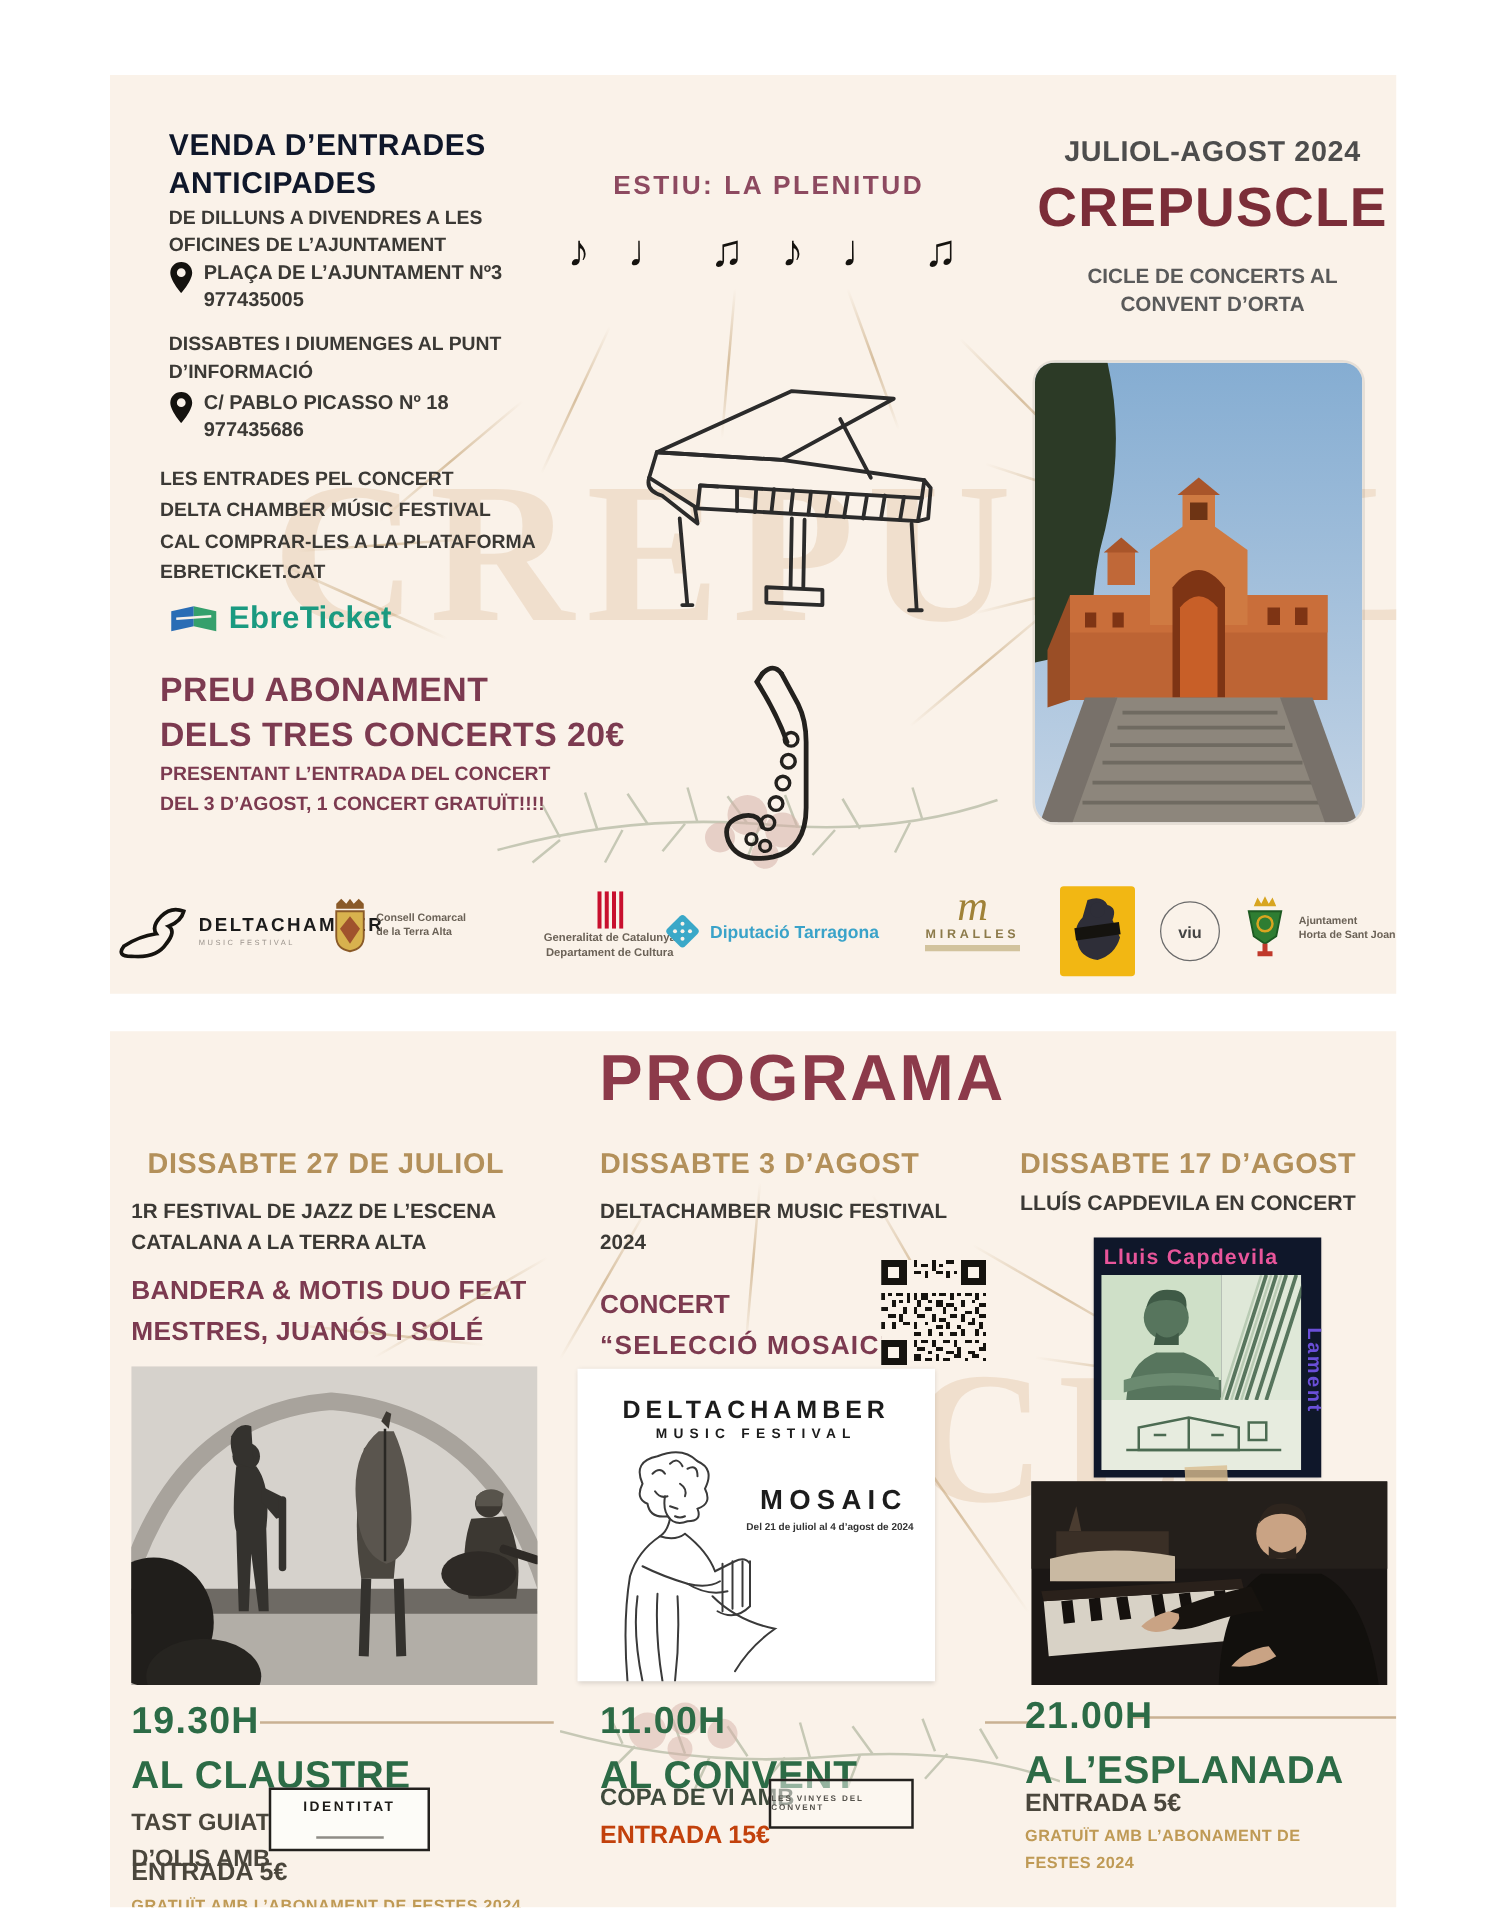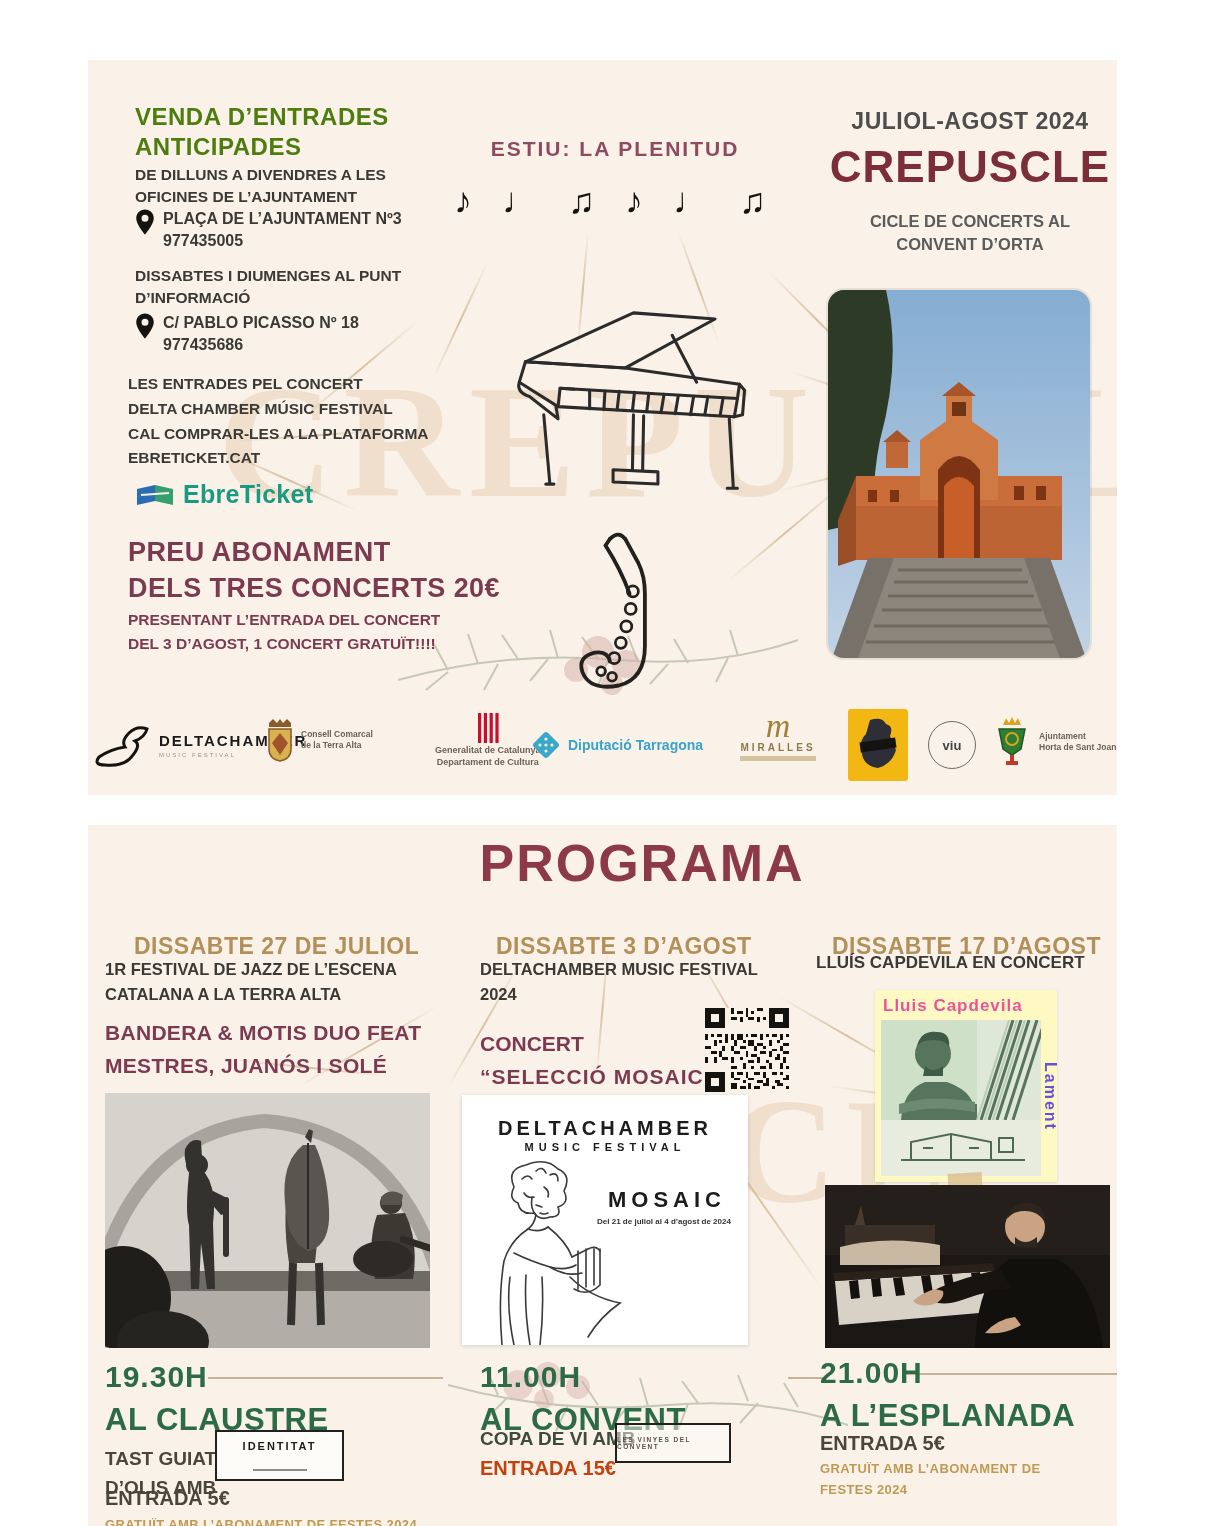--- a/index.html
+++ b/index.html
@@ -2,21 +2,21 @@
 <html><head>
 <meta charset="utf-8">
 <style>
   html,body{margin:0;padding:0;background:#ffffff;}
   body{width:1205px;height:1526px;position:relative;font-family:"Liberation Sans",sans-serif;overflow:hidden;}
   .panel{position:absolute;left:88px;width:1029px;background:#faf2e9;overflow:hidden;}
   .p1{top:60px;height:735px;}
   .p2{top:825px;height:701px;}
   .abs{position:absolute;}
   .pre{white-space:pre-line;}
-  .gold{color:#4d7c0f;font-weight:800;}
+  .gold{color:#0f172a;font-weight:800;}
   .dark{color:#3b3935;font-weight:700;}
   .maroon{color:#7c3a50;font-weight:800;}
   .green{color:#2c6b46;font-weight:800;}
   .wm{position:absolute;font-family:"Liberation Serif",serif;color:#cf9f6e;opacity:.22;font-weight:700;letter-spacing:10px;white-space:nowrap;pointer-events:none;}
   .ray{position:absolute;height:2px;background:linear-gradient(to right,rgba(187,150,98,0),rgba(187,150,98,.55),rgba(187,150,98,0));transform-origin:left center;}
   .divline{position:absolute;height:2px;background:#c9b193;}
   
   .p1-tt{left:47px;top:42px;font-size:24px;line-height:1.25;margin:0;letter-spacing:.5px;}
   .p1-wd{left:47px;top:104px;font-size:15.5px;line-height:1.45;margin:0;}
   .loc{display:flex;gap:8px;align-items:flex-start;}
@@ -52,38 +52,38 @@
   .lg-mir{left:652px;top:6px;flex-direction:column;gap:0;align-items:center;}
   .lg-mir .m{font-family:"Liberation Serif",serif;font-style:italic;font-size:34px;color:#a08238;line-height:.9;}
   .lg-mir .name{font-size:10px;letter-spacing:3px;color:#8c7a4a;font-weight:700;}
   .lg-mir .bar{width:76px;height:5px;background:#b7a36b;margin-top:3px;opacity:.6;}
   .lg-groc{left:760px;top:4px;width:60px;height:72px;background:#f2b713;border-radius:3px;justify-content:center;}
   .lg-viu{left:840px;top:16px;width:46px;height:46px;border:1.5px solid #6b6b6b;border-radius:50%;justify-content:center;}
   .lg-viu .name{font-size:13px;font-weight:800;color:#444;}
   .lg-horta{left:903px;top:10px;}
   
   .p2-title{left:554px;top:8px;transform:translateX(-50%);font-size:52px;color:#8c3a4a;font-weight:800;margin:0;letter-spacing:2px;}
-  .p2 .date{font-size:23px;color:#b3905a;font-weight:800;letter-spacing:.5px;margin:16px;}
+  .p2 .date{font-size:23px;color:#b3905a;font-weight:800;letter-spacing:.5px;margin:0;}
   .p2-d1{left:30px;top:92px;}
   .p2-d2{left:392px;top:92px;}
   .p2-d3{left:728px;top:92px;}
   .p2-f1{left:17px;top:132px;font-size:16.5px;line-height:1.5;margin:0;}
   .p2-a1{left:17px;top:192px;font-size:21px;line-height:1.55;margin:0;letter-spacing:.3px;}
   .p2-f2{left:392px;top:132px;font-size:16.5px;line-height:1.5;margin:0;}
   .p2-c1{left:392px;top:207px;font-size:21px;margin:0;}
   .p2-c2{left:392px;top:240px;font-size:21px;margin:0;letter-spacing:1px;}
   .p2-qr{left:617px;top:183px;width:84px;height:84px;}
   .p2-f3{left:728px;top:128px;font-size:17px;margin:0;}
   .p2-photo1{left:17px;top:268px;width:325px;height:255px;}
   .p2-poster{left:374px;top:270px;width:286px;height:250px;background:#ffffff;box-shadow:0 1px 4px rgba(0,0,0,.15);}
   .poster-l1{position:absolute;left:0;top:22px;width:100%;text-align:center;font-size:20px;font-weight:800;color:#1c1c1c;letter-spacing:4px;}
   .poster-l2{position:absolute;left:0;top:46px;width:100%;text-align:center;font-size:11px;font-weight:800;color:#1c1c1c;letter-spacing:5px;}
   .poster-l3{position:absolute;left:130px;top:92px;width:150px;text-align:center;font-size:22px;font-weight:800;color:#1c1c1c;letter-spacing:5px;}
   .poster-l4{position:absolute;left:122px;top:122px;width:160px;text-align:center;font-size:8px;font-weight:700;color:#333;}
-  .p2-album{left:787px;top:165px;width:182px;height:192px;background:#fef9c3;box-shadow:0 1px 3px rgba(0,0,0,.12);overflow:hidden;}
+  .p2-album{left:787px;top:165px;width:182px;height:192px;background:#0f172a;box-shadow:0 1px 3px rgba(0,0,0,.12);overflow:hidden;}
   .album-title{position:absolute;left:8px;top:6px;font-size:17px;font-weight:800;color:#e8559a;letter-spacing:1px;}
   .album-side{position:absolute;right:-2px;top:72px;font-size:16px;font-weight:800;color:#6a4fd8;writing-mode:vertical-rl;letter-spacing:2px;}
   .p2-photo3{left:737px;top:360px;width:285px;height:163px;}
   .tape{position:absolute;left:860px;top:348px;width:34px;height:14px;background:#d9bd8f;opacity:.8;transform:rotate(-3deg);}
   .time{font-size:30px;letter-spacing:1px;margin:0;}
   .venue{font-size:31px;letter-spacing:.5px;margin:0;}
   .p2-t1{left:17px;top:535px;} .p2-v1{left:17px;top:577px;}
   .p2-t2{left:392px;top:535px;} .p2-v2{left:392px;top:577px;}
   .p2-t3{left:732px;top:531px;} .p2-v3{left:732px;top:573px;}
   .p2-x1{left:17px;top:620px;font-size:19px;line-height:1.5;margin:0;color:#4a463c;font-weight:800;}

